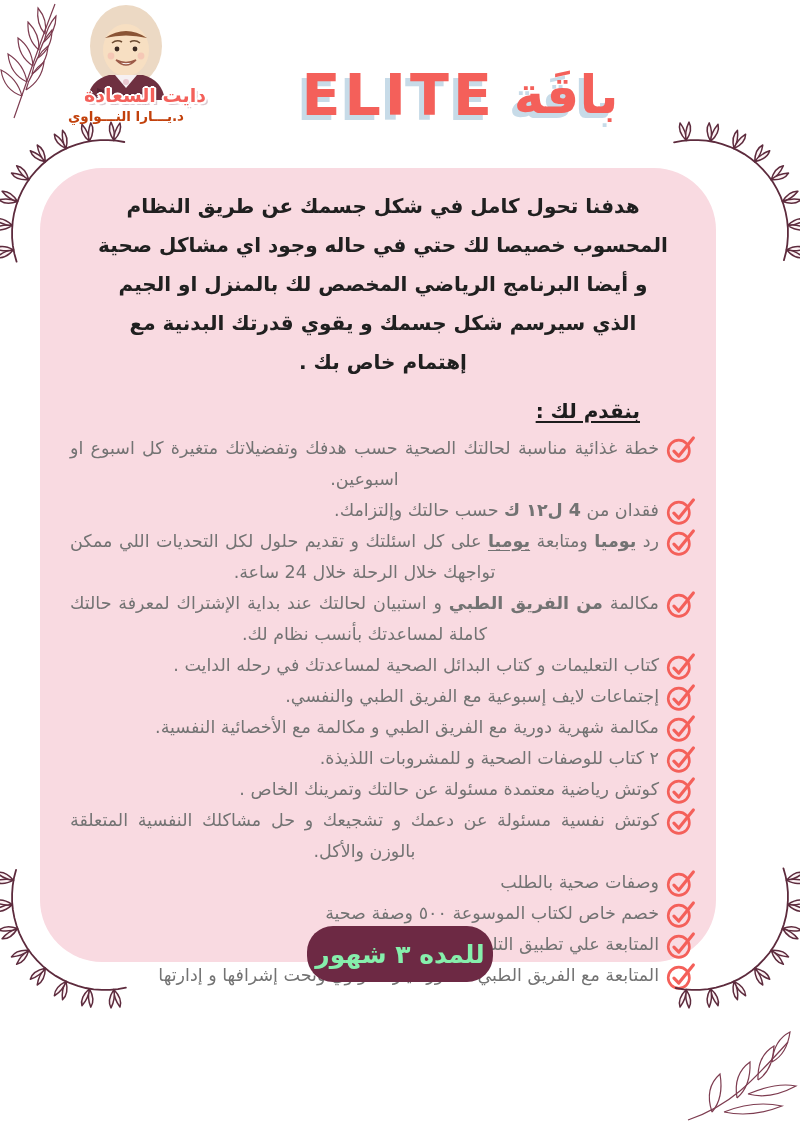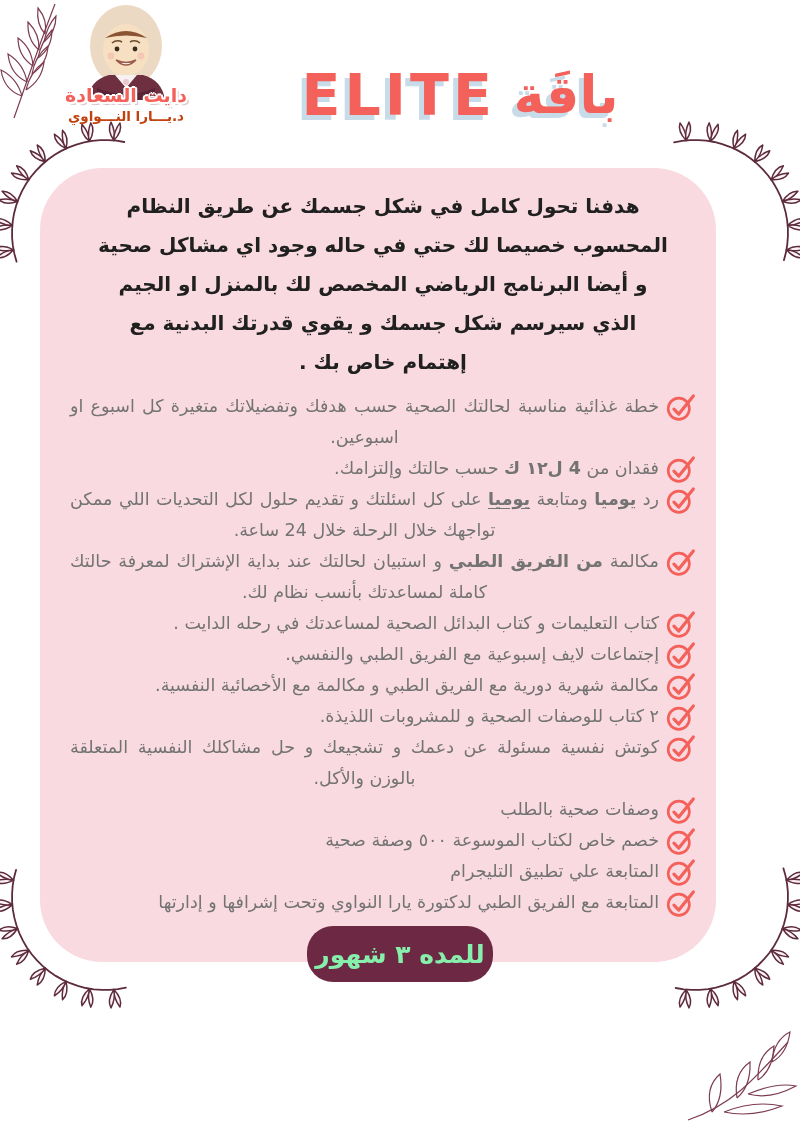--- a/index.html
+++ b/index.html
@@ -11,20 +11,21 @@
   }
   
   .logo{position:absolute;left:46px;top:4px;width:160px;text-align:center;z-index:3;}
   .logo svg{display:block;margin:0 auto;}
   .logo-brand{
     display:block;margin-top:-16px;font-size:19px;font-weight:700;color:var(--coral,#f4605a);
     text-shadow:-2px 0 #fff,2px 0 #fff,0 -2px #fff,0 2px #fff,
        -1.5px -1.5px #fff,1.5px -1.5px #fff,-1.5px 1.5px #fff,1.5px 1.5px #fff,
        3px 3px 0 rgba(109,41,68,.25);
     direction:rtl;
+    text-align:right;
   }
   .logo-doctor{display:block;margin-top:2px;font-size:13.5px;font-weight:700;color:#c2410c;direction:rtl;}
   .page-title{
     position:absolute;left:120px;right:0;top:50px;height:90px;z-index:2;
     display:flex;align-items:center;justify-content:center;gap:18px;direction:ltr;
   }
   .title-en{
     font-size:57px;font-weight:700;letter-spacing:4px;color:var(--coral,#f4605a);
     text-shadow:-5px 5px 0 var(--title_shadow,#c7dbe8);
   }
@@ -89,20 +90,21 @@
   <span class="logo-doctor">د.يـــارا النـــواوي</span>
 </div>
 
 <div class="page-title">
   <span class="title-en">ELITE</span>
   <span class="title-ar">باقَة</span>
 </div>
 
 <div class="card">
   <p class="intro">هدفنا تحول كامل في شكل جسمك عن طريق النظام المحسوب خصيصا لك حتي في حاله وجود اي مشاكل صحية و أيضا البرنامج الرياضي المخصص لك بالمنزل او الجيم الذي سيرسم شكل جسمك و يقوي قدرتك البدنية مع إهتمام خاص بك .</p>
+  <div class="list-heading">بنقدم لك :</div>
   <div class="benefits">
       <div class="item">
         <span class="check">
           <svg width="30" height="30" viewBox="0 0 34 34">
             <circle cx="14.5" cy="19" r="12" fill="none" stroke="currentColor" stroke-width="3"></circle>
             <path d="M9 19.5 L14.5 25 L31 4.5" fill="none" stroke="currentColor" stroke-width="3.6" stroke-linecap="round" stroke-linejoin="round"></path>
           </svg>
         </span>
         <div class="item-text wrapped"><span>خطة غذائية مناسبة لحالتك الصحية حسب هدفك وتفضيلاتك متغيرة كل اسبوع او اسبوعين.</span></div>
       </div>
@@ -161,20 +163,29 @@
         <div class="item-text"><span>مكالمة شهرية دورية مع الفريق الطبي و مكالمة مع الأخصائية النفسية.</span></div>
       </div>
       <div class="item">
         <span class="check">
           <svg width="30" height="30" viewBox="0 0 34 34">
             <circle cx="14.5" cy="19" r="12" fill="none" stroke="currentColor" stroke-width="3"></circle>
             <path d="M9 19.5 L14.5 25 L31 4.5" fill="none" stroke="currentColor" stroke-width="3.6" stroke-linecap="round" stroke-linejoin="round"></path>
           </svg>
         </span>
         <div class="item-text"><span>٢ كتاب للوصفات الصحية و للمشروبات اللذيذة.</span></div>
+      </div>
+      <div class="item">
+        <span class="check">
+          <svg width="30" height="30" viewBox="0 0 34 34">
+            <circle cx="14.5" cy="19" r="12" fill="none" stroke="currentColor" stroke-width="3"></circle>
+            <path d="M9 19.5 L14.5 25 L31 4.5" fill="none" stroke="currentColor" stroke-width="3.6" stroke-linecap="round" stroke-linejoin="round"></path>
+          </svg>
+        </span>
+        <div class="item-text"><span>كوتش رياضية معتمدة مسئولة عن حالتك وتمرينك الخاص .</span></div>
       </div>
       <div class="item">
         <span class="check">
           <svg width="30" height="30" viewBox="0 0 34 34">
             <circle cx="14.5" cy="19" r="12" fill="none" stroke="currentColor" stroke-width="3"></circle>
             <path d="M9 19.5 L14.5 25 L31 4.5" fill="none" stroke="currentColor" stroke-width="3.6" stroke-linecap="round" stroke-linejoin="round"></path>
           </svg>
         </span>
         <div class="item-text wrapped"><span>كوتش نفسية مسئولة عن دعمك و تشجيعك و حل مشاكلك النفسية المتعلقة بالوزن والأكل.</span></div>
       </div>

